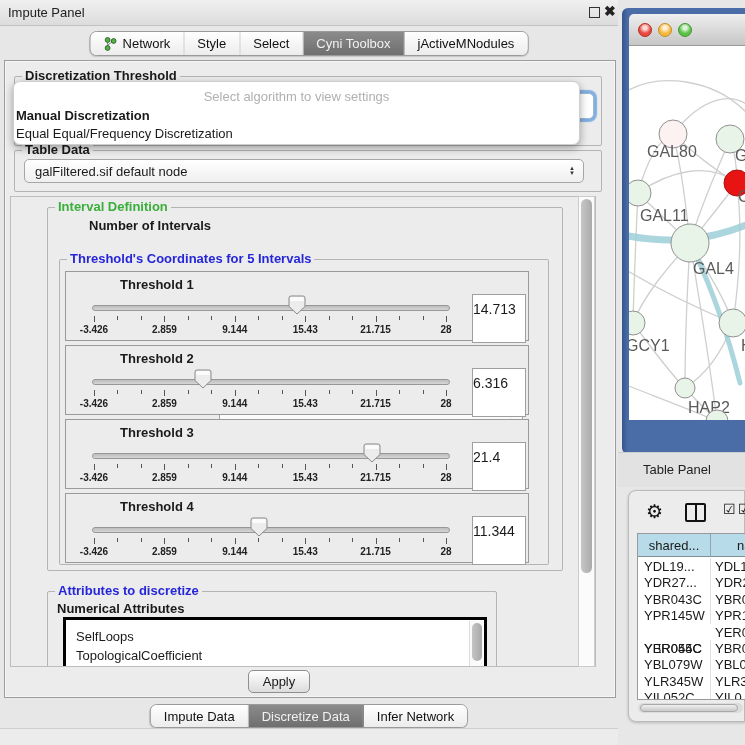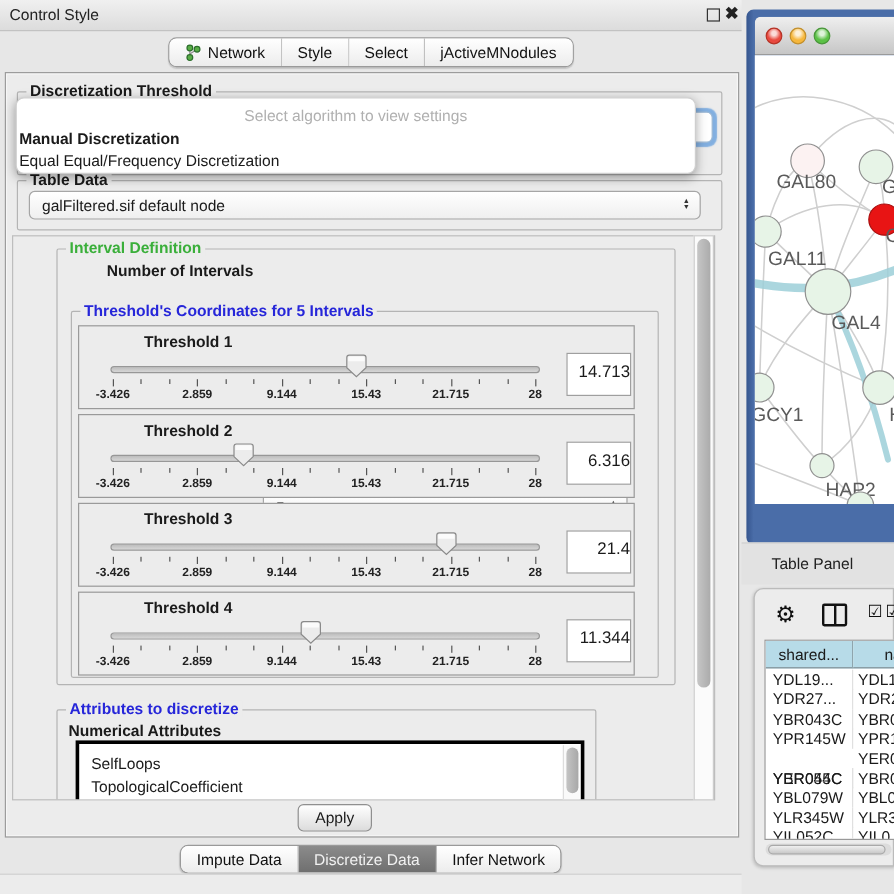--- a/index.html
+++ b/index.html
@@ -69,22 +69,22 @@
   .th-row { position:absolute; left:54px; width:464px; height:70px;
     border:1px solid #9a9a9a; background:#ececec; }
   .th-label { position:absolute; left:10px; top:5px; font-size:13px; font-weight:bold;margin-left:44px; }
   .sl-track { position:absolute; left:26px; top:33px; width:358px; height:6px;
     background:linear-gradient(#bdbdbd,#d6d6d6); border:1px solid #979797; border-radius:3px; }
   .sl-thumb { position:absolute; top:23px; width:18px; height:20px; }
   .tick { position:absolute; top:44px; width:1px; background:#555; }
   .tick.major { height:6px; } .tick.minor { height:4px; }
   .tick-label { position:absolute; top:52px; width:60px; text-align:center;
     font-size:10px; font-weight:bold; color:#222; }
-  .th-value { position:absolute; left:406px; top:22px; width:54px; height:36px;
-    background:#fff; border:1px solid #9f9f9f; font-size:14px; text-align:right; line-height:29px; }
+  .th-value { position:absolute; left:406px; top:22px; width:54px; height:49px;
+    background:#fff; border:1px solid #9f9f9f; font-size:14px; text-align:left; line-height:29px; }
 
   #spinner { left:208px; top:213px; width:304px; height:25px; }
   #attr-list { position:absolute; left:52px; top:420px; width:424px; height:86px;
     background:#fff; border:3px solid #000000; overflow:hidden; }
   .attr-item { position:absolute; left:10px; height:19px; font-size:13px; line-height:19px; white-space:nowrap; }
   #attr-sb { position:absolute; right:1px; top:1px; width:14px; height:82px; background:#fafafa; border-left:1px solid #ddd; }
   #attr-sb-thumb { position:absolute; left:2px; top:2px; width:10px; height:38px;
     background:linear-gradient(90deg,#c4c4c4,#a8a8a8); border-radius:5px; }
 
   #apply-btn { position:absolute; left:248px; top:670px; width:62px; height:23px;
@@ -124,41 +124,44 @@
   #h-thumb { position:absolute; left:2px; top:1px; width:98px; height:8px;
     background:linear-gradient(#efefef,#c9c9c9); border:1px solid #a9a9a9; border-radius:4px; }
 </style>
 </head>
 <body>
 
 <div id="stage">
 
   <div id="cp">
     <div id="cp-titlebar">
-      <span id="cp-title">Control Style</span>
+      <span id="cp-title">Impute Panel</span>
       <span id="float-btn"></span>
       <span id="close-btn">✖</span>
     </div>
 
     <div id="top-tab-bar" class="tabbar">
         <div class="tab">
           <svg width="14" height="16" viewBox="0 0 14 16" style="flex:none">
             <line x1="4" y1="4" x2="4" y2="12" stroke="#8a8a8a"></line>
             <line x1="4" y1="9" x2="10" y2="5" stroke="#8a8a8a"></line>
             <circle cx="4" cy="4" r="2.4" fill="#59ad46" stroke="#2d6e2d"></circle>
             <circle cx="4" cy="12" r="2.4" fill="#59ad46" stroke="#2d6e2d"></circle>
             <circle cx="10" cy="5" r="2.4" fill="#59ad46" stroke="#2d6e2d"></circle>
           </svg>
           <span>Network</span>
         </div>
         <div class="tab">
           <span>Style</span>
         </div>
         <div class="tab">
           <span>Select</span>
+        </div>
+        <div class="tab sel">
+          <span>Cyni Toolbox</span>
         </div>
         <div class="tab">
           <span>jActiveMNodules</span>
         </div>
       </div>
 
     <div id="main-panel"></div>
 
     <div class="groupbox" style="left:14px;top:76px;width:588px;height:70px;">
       <span class="grouplabel">Discretization Threshold</span>

